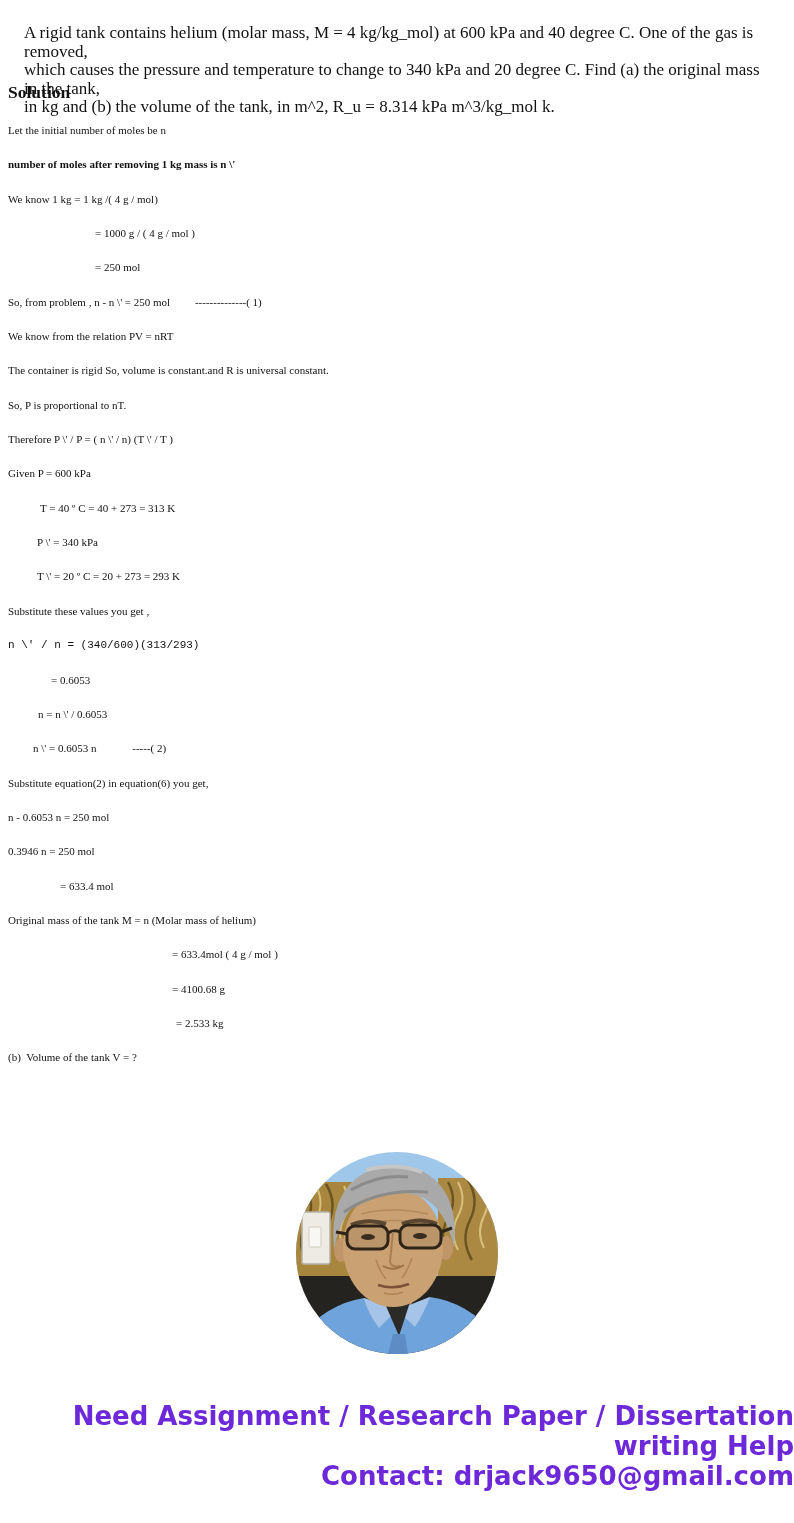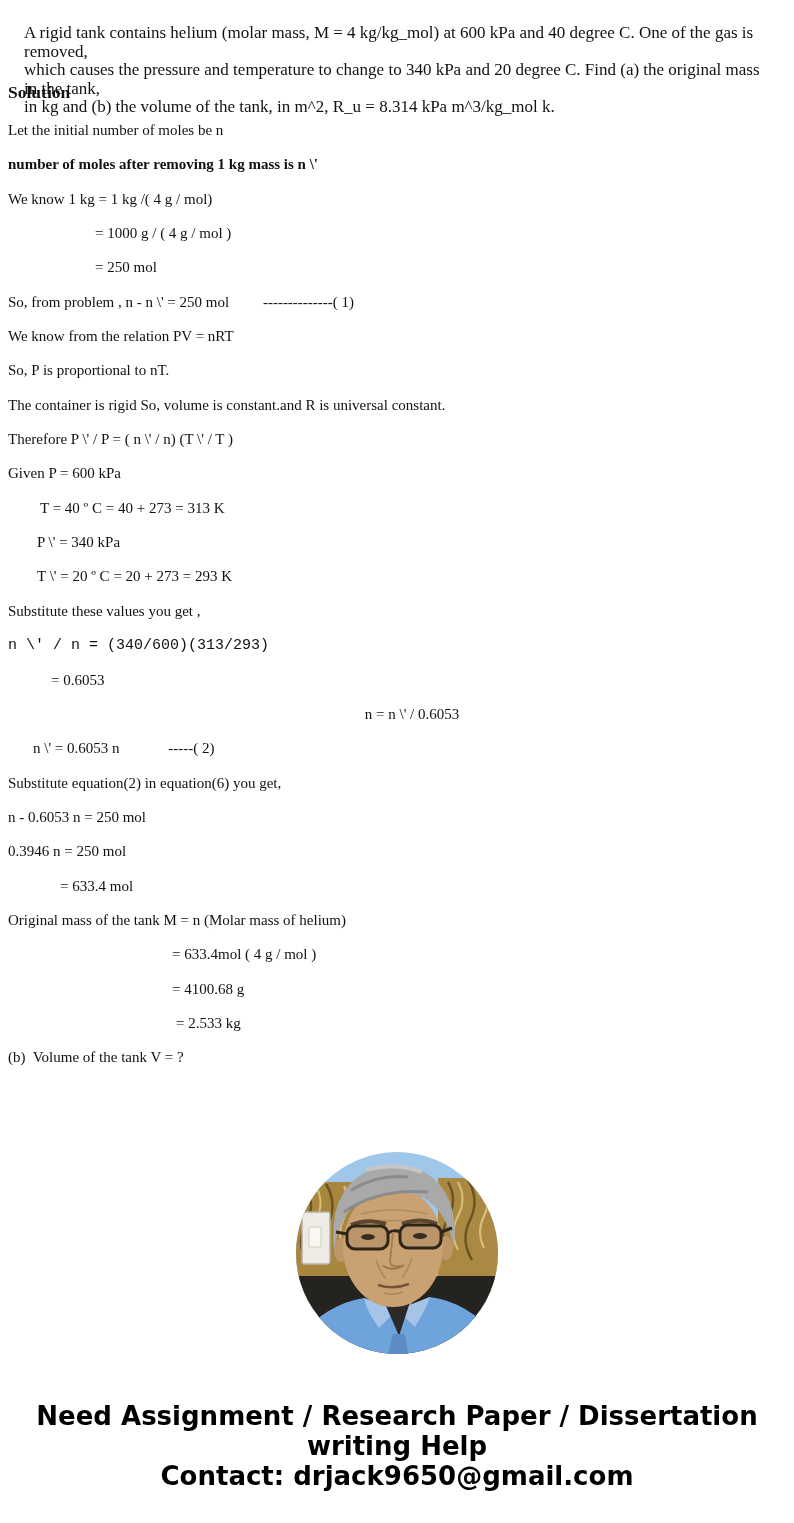--- a/index.html
+++ b/index.html
@@ -26,74 +26,74 @@
     font-size: 17px; line-height: 18.6px;
     white-space: pre-line;
   }
   .solution-heading {
     position: absolute; top: 82px; left: 0;
     margin: 0;
     font-size: 17.5px; font-weight: bold;
   }
   .sol-lines {
     position: absolute; top: 121px; left: 0; right: 0;
-    font-size: 15px;
+    font-size: 11px;
   }
   .sol-line {
     height: 34.35px;
     line-height: 19px;
     white-space: pre;
   }
 
   
   .avatar-wrap {
     position: absolute;
     left: 296px; top: 1152px;
     width: 202px; height: 202px;
   }
 
   
   .footer {
     position: absolute;
     left: 0; top: 1401px; width: 794px;
-    text-align: center;
+    text-align: right;
     font-family: "DejaVu Sans", sans-serif;
     font-weight: 700;
     font-size: 26px;
     line-height: 30px;
-    color: #000000;
+    color: #6d28d9;
   }
 </style>
 </head>
 <body>
 
 <div class="doc">
   <p class="problem">A rigid tank contains helium (molar mass, M = 4 kg/kg_mol) at 600 kPa and 40 degree C. One of the gas is removed,
 which causes the pressure and temperature to change to 340 kPa and 20 degree C. Find (a) the original mass in the tank,
 in kg and (b) the volume of the tank, in m^2, R_u = 8.314 kPa m^3/kg_mol k.</p>
   <h2 class="solution-heading">Solution</h2>
   <div class="sol-lines">
       <div class="sol-line" style="padding-left: 0px;">Let the initial number of moles be n</div>
       <div class="sol-line" style="padding-left: 0px; font-weight: bold;">number of moles after removing 1 kg mass is n \'</div>
       <div class="sol-line" style="padding-left: 0px;">We know 1 kg = 1 kg /( 4 g / mol)</div>
       <div class="sol-line" style="padding-left: 87px;">= 1000 g / ( 4 g / mol )</div>
       <div class="sol-line" style="padding-left: 87px;">= 250 mol</div>
       <div class="sol-line" style="padding-left: 0px;">So, from problem , n - n \' = 250 mol         --------------( 1)</div>
       <div class="sol-line" style="padding-left: 0px;">We know from the relation PV = nRT</div>
+      <div class="sol-line" style="padding-left: 0px;">The container is rigid So, volume is constant.and R is universal constant.</div>
       <div class="sol-line" style="padding-left: 0px;">So, P is proportional to nT.</div>
-      <div class="sol-line" style="padding-left: 0px;">The container is rigid So, volume is constant.and R is universal constant.</div>
       <div class="sol-line" style="padding-left: 0px;">Therefore P \' / P = ( n \' / n) (T \' / T )</div>
       <div class="sol-line" style="padding-left: 0px;">Given P = 600 kPa</div>
       <div class="sol-line" style="padding-left: 32px;">T = 40 º C = 40 + 273 = 313 K</div>
       <div class="sol-line" style="padding-left: 29px;">P \' = 340 kPa</div>
       <div class="sol-line" style="padding-left: 29px;">T \' = 20 º C = 20 + 273 = 293 K</div>
       <div class="sol-line" style="padding-left: 0px;">Substitute these values you get ,</div>
       <div class="sol-line" style="padding-left: 0px; font-family: Liberation Mono, monospace;">n \' / n = (340/600)(313/293)</div>
       <div class="sol-line" style="padding-left: 43px;">= 0.6053</div>
-      <div class="sol-line" style="padding-left: 30px; text-align: center;">n = n \' / 0.6053</div>
+      <div class="sol-line" style="padding-left: 30px;">n = n \' / 0.6053</div>
       <div class="sol-line" style="padding-left: 25px;">n \' = 0.6053 n             -----( 2)</div>
       <div class="sol-line" style="padding-left: 0px;">Substitute equation(2) in equation(6) you get,</div>
       <div class="sol-line" style="padding-left: 0px;">n - 0.6053 n = 250 mol</div>
       <div class="sol-line" style="padding-left: 0px;">0.3946 n = 250 mol</div>
       <div class="sol-line" style="padding-left: 52px;">= 633.4 mol</div>
       <div class="sol-line" style="padding-left: 0px;">Original mass of the tank M = n (Molar mass of helium)</div>
       <div class="sol-line" style="padding-left: 164px;">= 633.4mol ( 4 g / mol )</div>
       <div class="sol-line" style="padding-left: 164px;">= 4100.68 g</div>
       <div class="sol-line" style="padding-left: 168px;">= 2.533 kg</div>
       <div class="sol-line" style="padding-left: 0px;">(b)  Volume of the tank V = ?</div>

